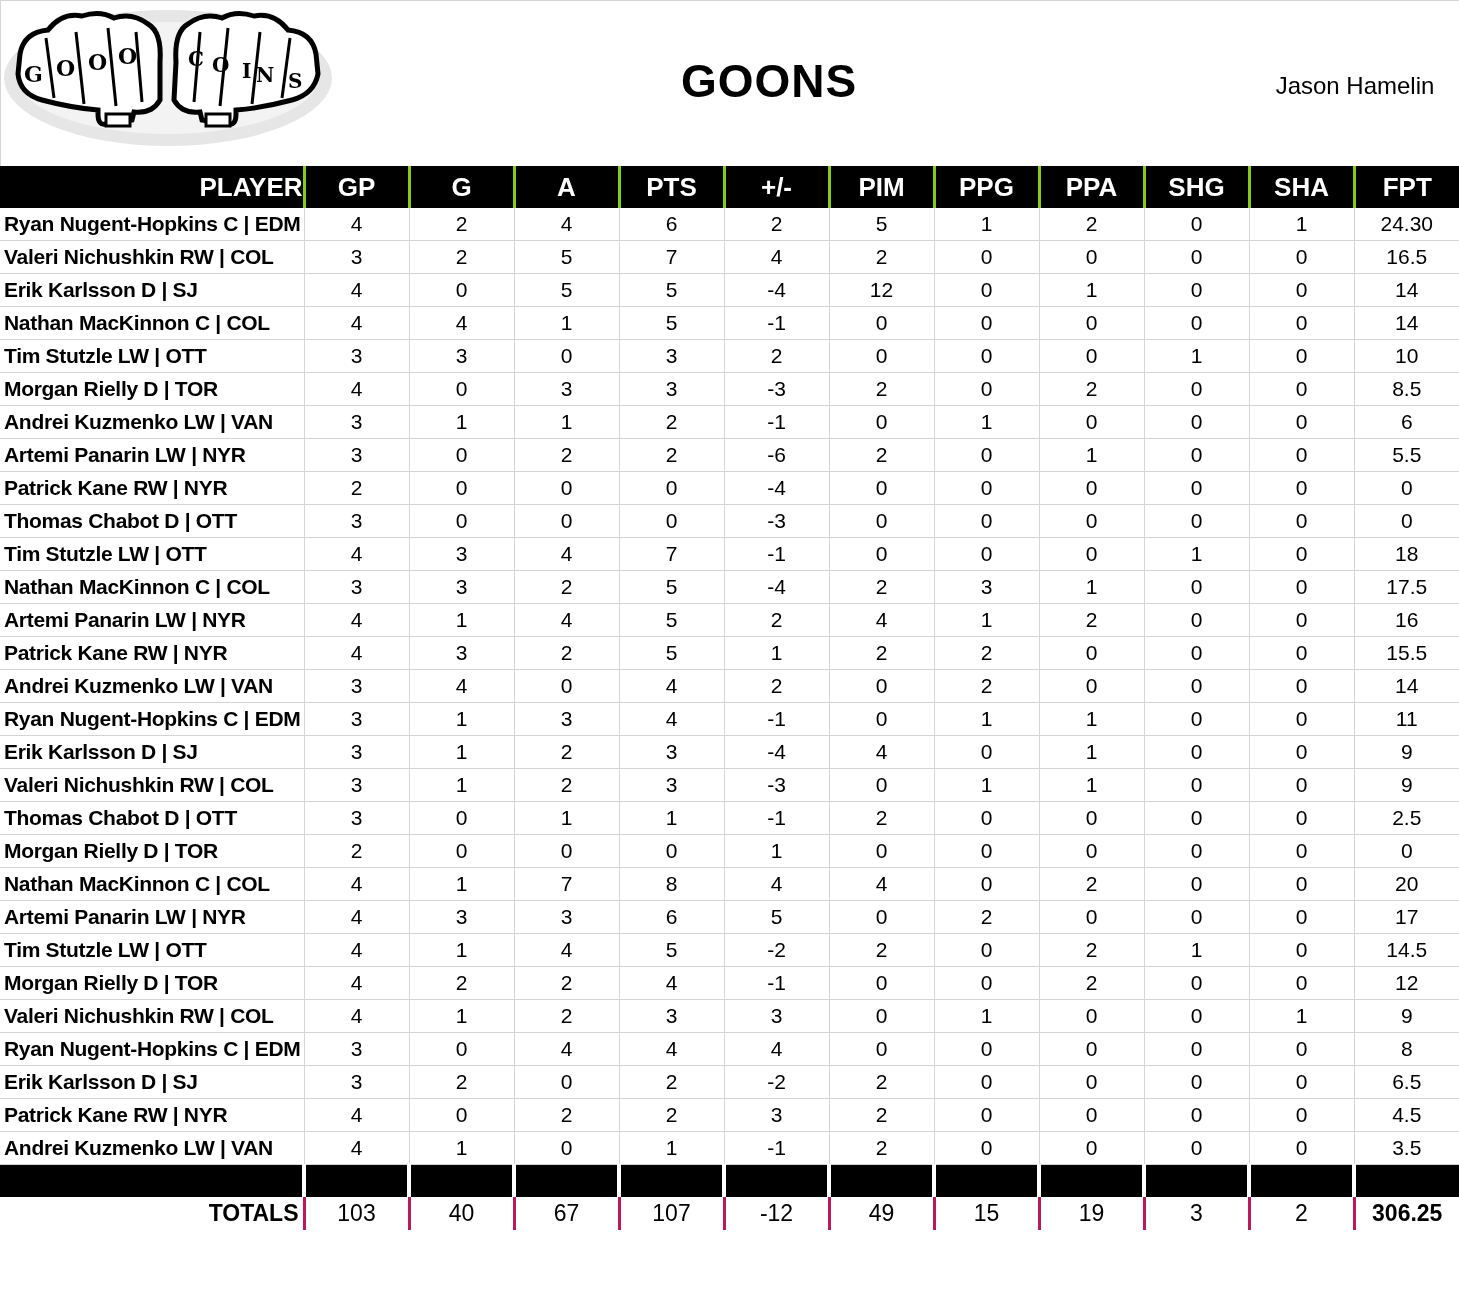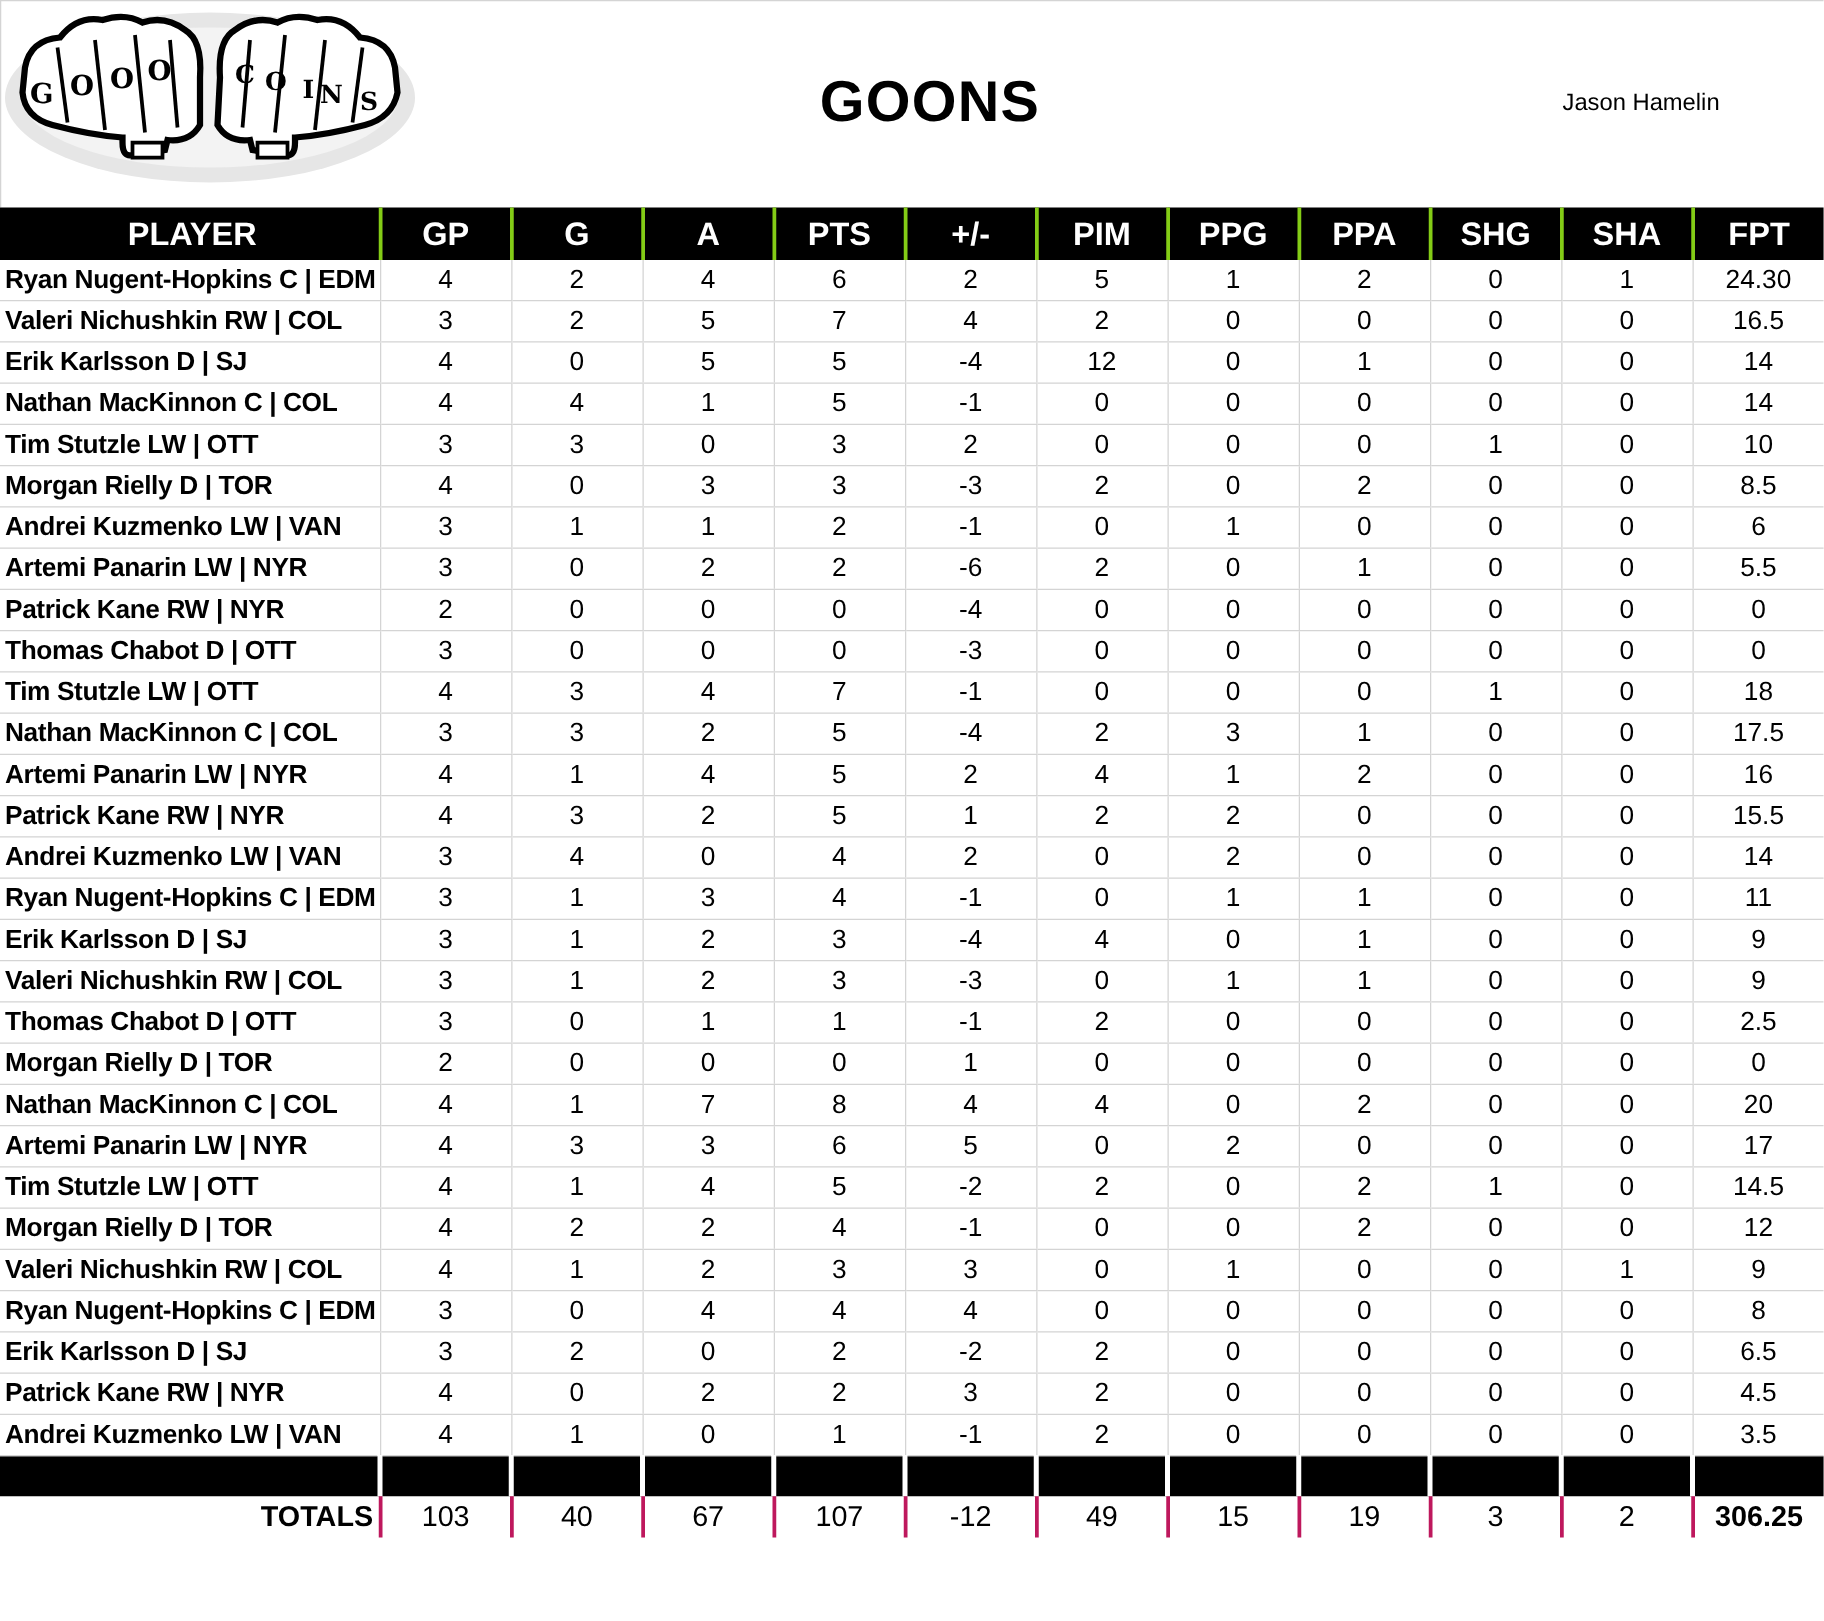--- a/index.html
+++ b/index.html
@@ -1,32 +1,32 @@
 <!DOCTYPE html>
 <html><head>
   <meta charset="utf-8">
   <style>
     html, body { margin: 0; padding: 0; background: #ffffff; }
     body { width: 1459px; height: 1297px; position: relative; overflow: hidden;
            font-family: "Liberation Sans", "DejaVu Sans", sans-serif; color: #000; }
     .top-border { position: absolute; left: 0; top: 0; width: 1459px; height: 1px; background: #d4d4d4; }
     .left-border { position: absolute; left: 0; top: 0; width: 1px; height: 166px; background: #d4d4d4; }
     .logo { position: absolute; left: 2px; top: 2px; width: 332px; height: 152px; }
-    .title { position: absolute; left: 568px; top: 54px; width: 352px; text-align: center;
+    .title { position: absolute; left: 593px; top: 54px; width: 352px; text-align: center;
              font-family: "Liberation Sans", sans-serif; font-weight: bold; font-size: 46px; letter-spacing: 1px; }
-    .owner { position: absolute; left: 1250px; top: 72px; width: 210px; 
-             font-family: "Liberation Sans", sans-serif; font-size: 19px; }
+    .owner { position: absolute; left: 1250px; top: 72px; width: 210px; text-align: center;
+             font-family: "Liberation Sans", sans-serif; font-size: 24px; }
     table.stats { position: absolute; left: 0; top: 166px; border-collapse: collapse; table-layout: fixed;
                   font-family: "Liberation Sans Narrow", "Liberation Sans", "DejaVu Sans Condensed", sans-serif; }
     table.stats col.c-player { width: 304px; }
     table.stats col.c-stat { width: 105px; }
     table.stats col.c-fpt { width: 105px; }
     thead th { background: #000; color: #fff; height: 42px; padding: 0; font-size: 26px; font-weight: bold;
                border-left: 3px solid #84cc16; text-align: center; vertical-align: middle; }
-    thead th:first-child { border-left: none; text-align: center; padding-left: 5px; }
+    thead th:first-child { border-left: none; text-align: right; padding-left: 5px; }
     tbody td { height: 32px; padding: 0; font-size: 21px; text-align: center; vertical-align: middle;
                border-left: 1px solid #d4d4d4; border-bottom: 1px solid #d4d4d4; white-space: nowrap; }
     tbody td:first-child { text-align: left; padding-left: 4px; border-left: none; font-weight: bold; }
     tbody td.name { letter-spacing: -0.3px; }
     tr.black-bar td { background: #000; height: 32px; border-left: 4px solid #fff; border-bottom: none; }
     tr.black-bar td:first-child { border-left: none; }
     tr.totals td { height: 33px; font-size: 23px; border-bottom: none; border-left: 3px solid #be185d; }
     tr.totals td:first-child { text-align: right; padding-right: 4px; border-left: none; }
     tr.totals td.grand { font-weight: bold; }
   </style>

